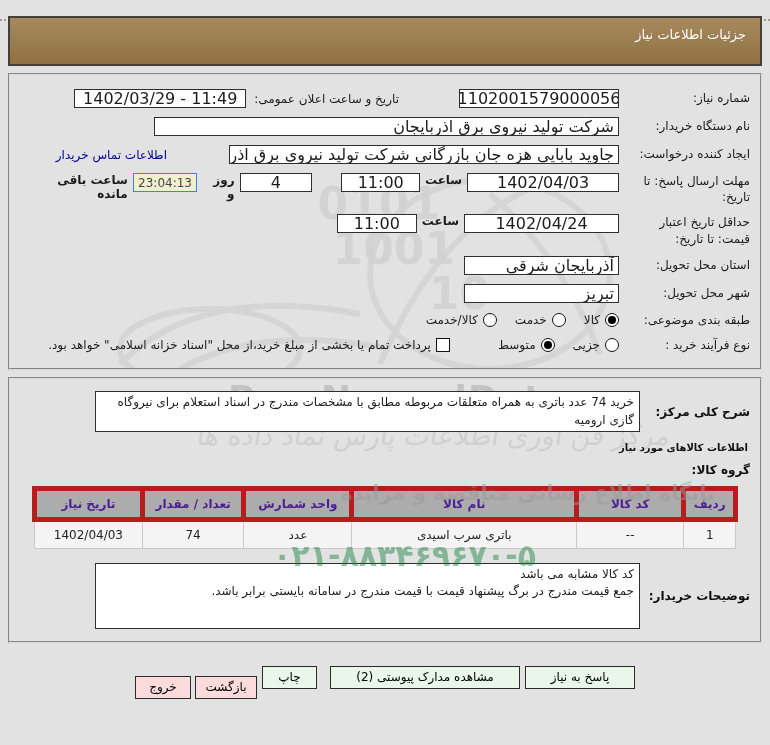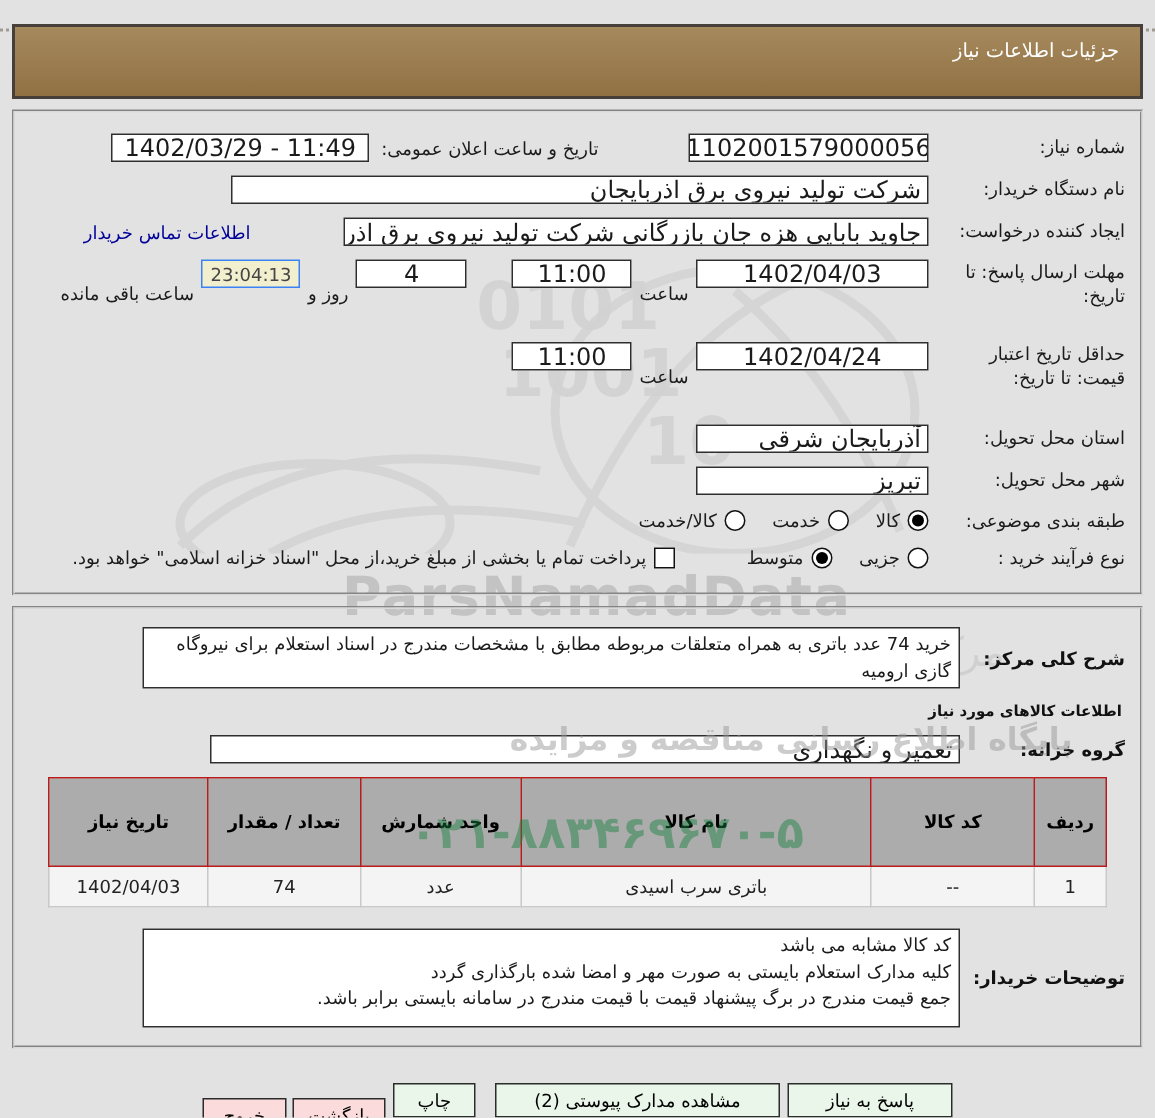--- a/index.html
+++ b/index.html
@@ -19,33 +19,33 @@
   .inp{background:#fff;border:1px solid #2e2e2e;height:17px;display:flex;align-items:center;
     padding:0 4px;font-size:16px;box-sizing:content-box;position:relative;z-index:2;overflow:hidden;white-space:nowrap;}
   .center{justify-content:center;}
   .ltr{direction:ltr;}
   .w150{width:150px}.w162{width:162px}.w455{width:455px}.w380{width:380px}
   .w145{width:145px}.w70{width:70px}.w64{width:64px}.w490{width:490px}
   .sp60{width:60px}.sp30{width:30px}
   .lnk{color:#000099;margin-right:62px;cursor:pointer;position:relative;z-index:2;}
   .cbox{width:64px;height:17px;background:#f2efce;border:1px solid #3b82f6;display:flex;align-items:center;
     justify-content:center;direction:ltr;color:#454545;font-size:12px;position:relative;z-index:2;}
-  .mh{margin:16px 5px;}
+  .mh{margin:0 5px;font-weight:bold;}
   .opt{display:flex;align-items:center;gap:5px;margin-left:18px;position:relative;z-index:2;}
   .radio{width:12px;height:12px;border:1px solid #111;border-radius:50%;background:#fff;position:relative;flex:0 0 12px;}
   .radio.checked::after{content:"";position:absolute;inset:2px;background:#000;border-radius:50%;}
   .cb{width:12px;height:12px;border:1px solid #111;background:#fff;flex:0 0 12px;position:relative;z-index:2;}
   .blbl{flex:0 0 104px;font-weight:bold;text-align:right;padding-left:6px;white-space:nowrap;font-size:12px;color:#111;}
   .bigbox{background:#fff;border:1px solid #2e2e2e;width:545px;padding:2px 5px;font-size:12px;
     line-height:1.45;position:relative;z-index:2;box-sizing:border-box;}
   .descbox{min-height:40px;}
   .notesbox{min-height:66px;}
   .heading{font-weight:bold;font-size:10px;color:#111;margin:10px 2px 10px 0;text-align:right;position:relative;z-index:2;}
   table.goods{border-collapse:collapse;margin:6px 12px 0;width:calc(100% - 24px);font-size:12px;position:relative;z-index:2;}
-  table.goods th{background:#acacac;border:1px solid #b91c1c;color:#000000;font-weight:bold;height:26px;padding:16px 4px;}
+  table.goods th{background:#acacac;border:5px solid #b91c1c;color:#4c1d95;font-weight:bold;height:26px;padding:0 4px;}
   table.goods td{background:#f4f4f4;border:1px solid #c9c9c9;height:26px;text-align:center;color:#222;padding:0 4px;}
   .c-row{width:40px}.c-code{width:110px}.c-name{width:250px}.c-unit{width:105px}.c-qty{width:100px}.c-date{width:101px}
   .btnrow{position:relative;z-index:1;display:flex;justify-content:center;align-items:center;margin-top:13px;direction:rtl;}
   .btn{height:23px;border:1px solid #2b2b2b;font-size:12px;font-family:inherit;cursor:pointer;padding:0 6px;box-sizing:border-box;}
   .btn.green{background:#e9f6e9;}
   .btn.pink{background:#fbdbdb;margin-top:20px;}
   .b-respond{width:110px;margin-left:5px;}
   .b-docs{width:190px;margin-left:13px;}
   .b-print{width:55px;margin-left:5px;}
   .b-back{width:62px;margin-left:4px;}
@@ -173,22 +173,21 @@
   <div class="group g2">
 
     <div class="frow">
       <div class="blbl">شرح کلی مرکز:</div>
       <div class="bigbox descbox">خرید 74 عدد باتری به همراه متعلقات مربوطه مطابق با مشخصات مندرج در اسناد استعلام برای نیروگاه گازی ارومیه</div>
     </div>
 
     <div class="heading">اطلاعات کالاهای مورد نیاز</div>
 
     <div class="frow">
-      <div class="blbl">گروه خزانه:</div>
-      <div class="inp w490">تعمیر و نگهداری</div>
+      <div class="blbl">گروه کالا:</div>
     </div>
 
     <table class="goods">
       <thead>
         <tr>
           <th class="c-row">ردیف</th>
           <th class="c-code">کد کالا</th>
           <th class="c-name">نام کالا</th>
           <th class="c-unit">واحد شمارش</th>
           <th class="c-qty">تعداد / مقدار</th>
@@ -204,21 +203,20 @@
           <td class="ltr">74</td>
           <td class="ltr">1402/04/03</td>
         </tr>
       </tbody>
     </table>
 
     <div class="frow" style="margin-top:14px;margin-bottom:0;">
       <div class="blbl">توضیحات خریدار:</div>
       <div class="bigbox notesbox">
         <div>کد کالا مشابه می باشد</div>
-        <div>کلیه مدارک استعلام بایستی به صورت مهر و امضا شده بارگذاری گردد</div>
         <div>جمع قیمت مندرج در برگ پیشنهاد قیمت با قیمت مندرج در سامانه بایستی برابر باشد.</div>
       </div>
     </div>
   </div>
 
   <div class="btnrow">
     <button class="btn green b-respond">پاسخ به نیاز</button>
     <button class="btn green b-docs">مشاهده مدارک پیوستی (2)</button>
     <button class="btn green b-print">چاپ</button>
     <button class="btn pink b-back">بازگشت</button>

